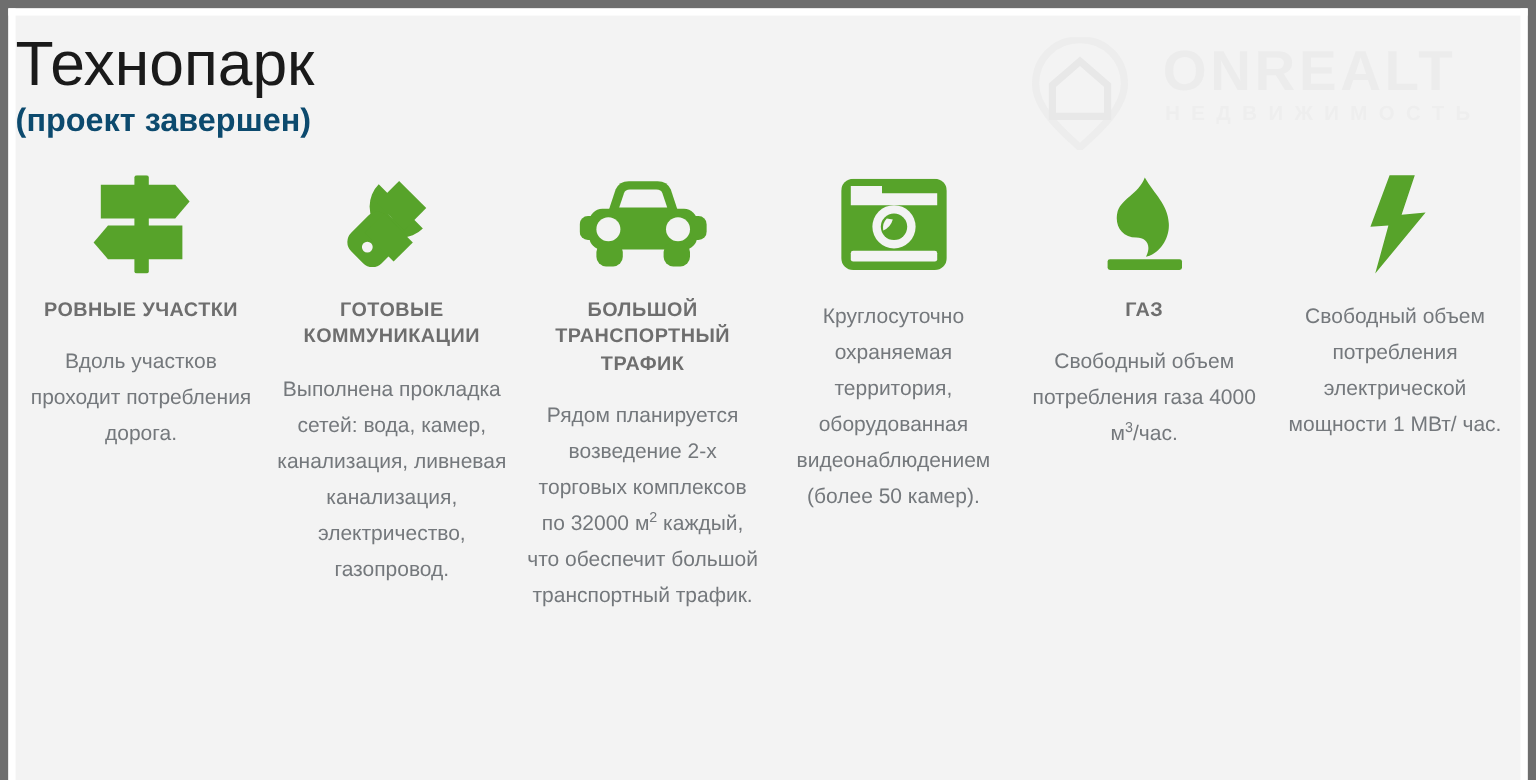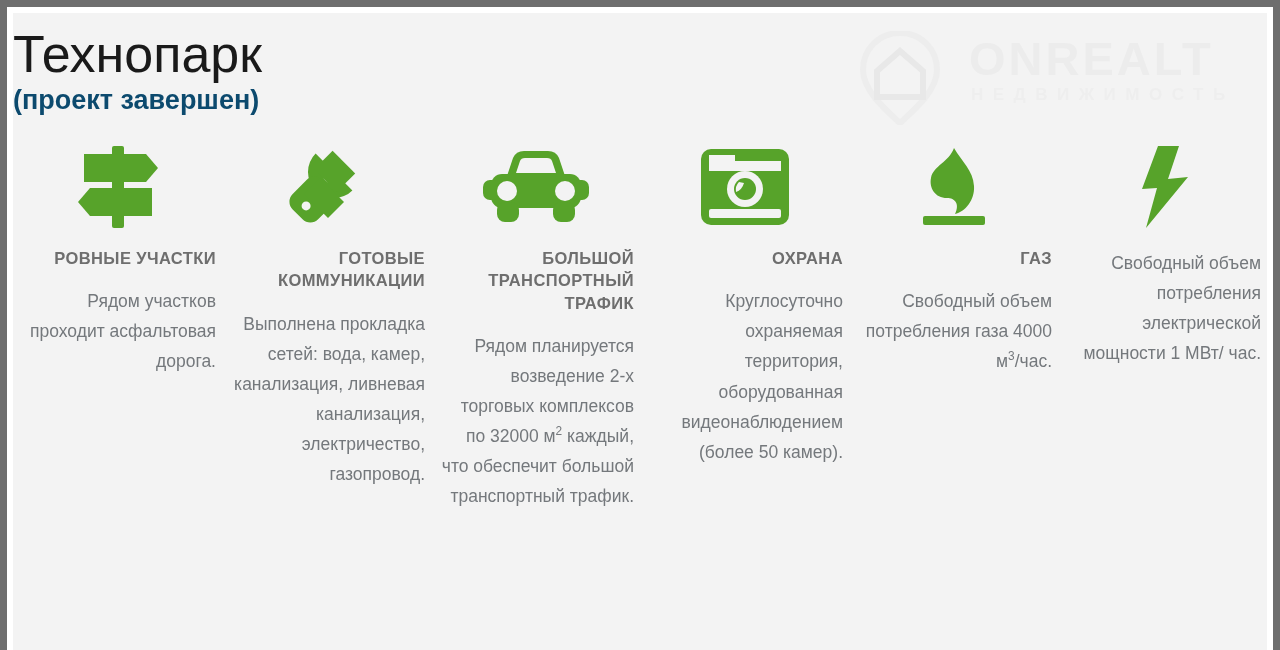--- a/index.html
+++ b/index.html
@@ -127,21 +127,21 @@
     left: 0;
     top: 130px;
     width: 1254px;
     display: flex;
     align-items: flex-start;
   }
   .col {
     position: relative;
     box-sizing: border-box;
     padding: 0 6px;
-    text-align: right;
+    text-align: center;
   }
   .col-1 { width: 209px; }
   .col-2 { width: 209px; }
   .col-3 { width: 209px; }
   .col-4 { width: 209px; }
   .col-5 { width: 209px; }
   .col-6 { width: 209px; }
 
   .icon-wrap {
     height: 88px;
@@ -208,21 +208,21 @@
 
       <div class="col col-1">
         <div class="icon-wrap">
           <svg width="92" height="82" viewBox="0 0 92 82">
             <rect x="40" y="0" width="12" height="82" rx="2" fill="#57a32a"></rect>
             <path d="M12 8 L74 8 L86 22 L74 36 L12 36 Z" fill="#57a32a"></path>
             <path d="M80 42 L18 42 L6 56 L18 70 L80 70 Z" fill="#57a32a"></path>
           </svg>
         </div>
         <div class="col-head">РОВНЫЕ УЧАСТКИ</div>
-        <div class="col-body">Рядом участков проходит асфальтовая дорога.</div>
+        <div class="col-body">Вдоль участков проходит потребления дорога.</div>
       </div>
 
       <div class="col col-2">
         <div class="icon-wrap">
           <svg width="90" height="86" viewBox="0 0 90 86">
             <g transform="rotate(-45 52 28)">
               <path d="M52 2 A26 26 0 1 0 52 54 L52 40 A12 12 0 1 1 52 16 Z" fill="#57a32a"></path>
               <rect x="40" y="12" width="26" height="32" fill="#57a32a"></rect>
             </g>
             <g transform="rotate(45 34 52)">
@@ -258,21 +258,20 @@
         <div class="icon-wrap">
           <svg width="88" height="76" viewBox="0 0 88 76">
             <rect x="0" y="0" width="88" height="76" rx="10" fill="#57a32a"></rect>
             <path d="M8 6 L34 6 L34 12 L56 12 L80 12 L80 22 L8 22 Z" fill="#f3f3f3"></path>
             <rect x="8" y="60" width="72" height="9" rx="2" fill="#f3f3f3"></rect>
             <circle cx="44" cy="40" r="18" fill="#f3f3f3"></circle>
             <circle cx="44" cy="40" r="11" fill="#57a32a"></circle>
             <path d="M38 33 Q34 37 35 43 Q41 41 43 34 Z" fill="#f3f3f3"></path>
           </svg>
         </div>
-        <div class="col-head">ОХРАНА</div>
         <div class="col-body">Круглосуточно охраняемая территория, оборудованная видеонаблюдением (более 50 камер).</div>
       </div>
 
       <div class="col col-5">
         <div class="icon-wrap">
           <svg width="78" height="82" viewBox="0 0 78 82">
             <path d="M39 2 C47 16 58 24 59 40 C60 54 50 66 40 68 C45 58 40 52 32 52 C20 52 14 42 16 32 C18 20 34 16 39 2 Z" fill="#57a32a"></path>
             <rect x="8" y="70" width="62" height="9" rx="2" fill="#57a32a"></rect>
           </svg>
         </div>

